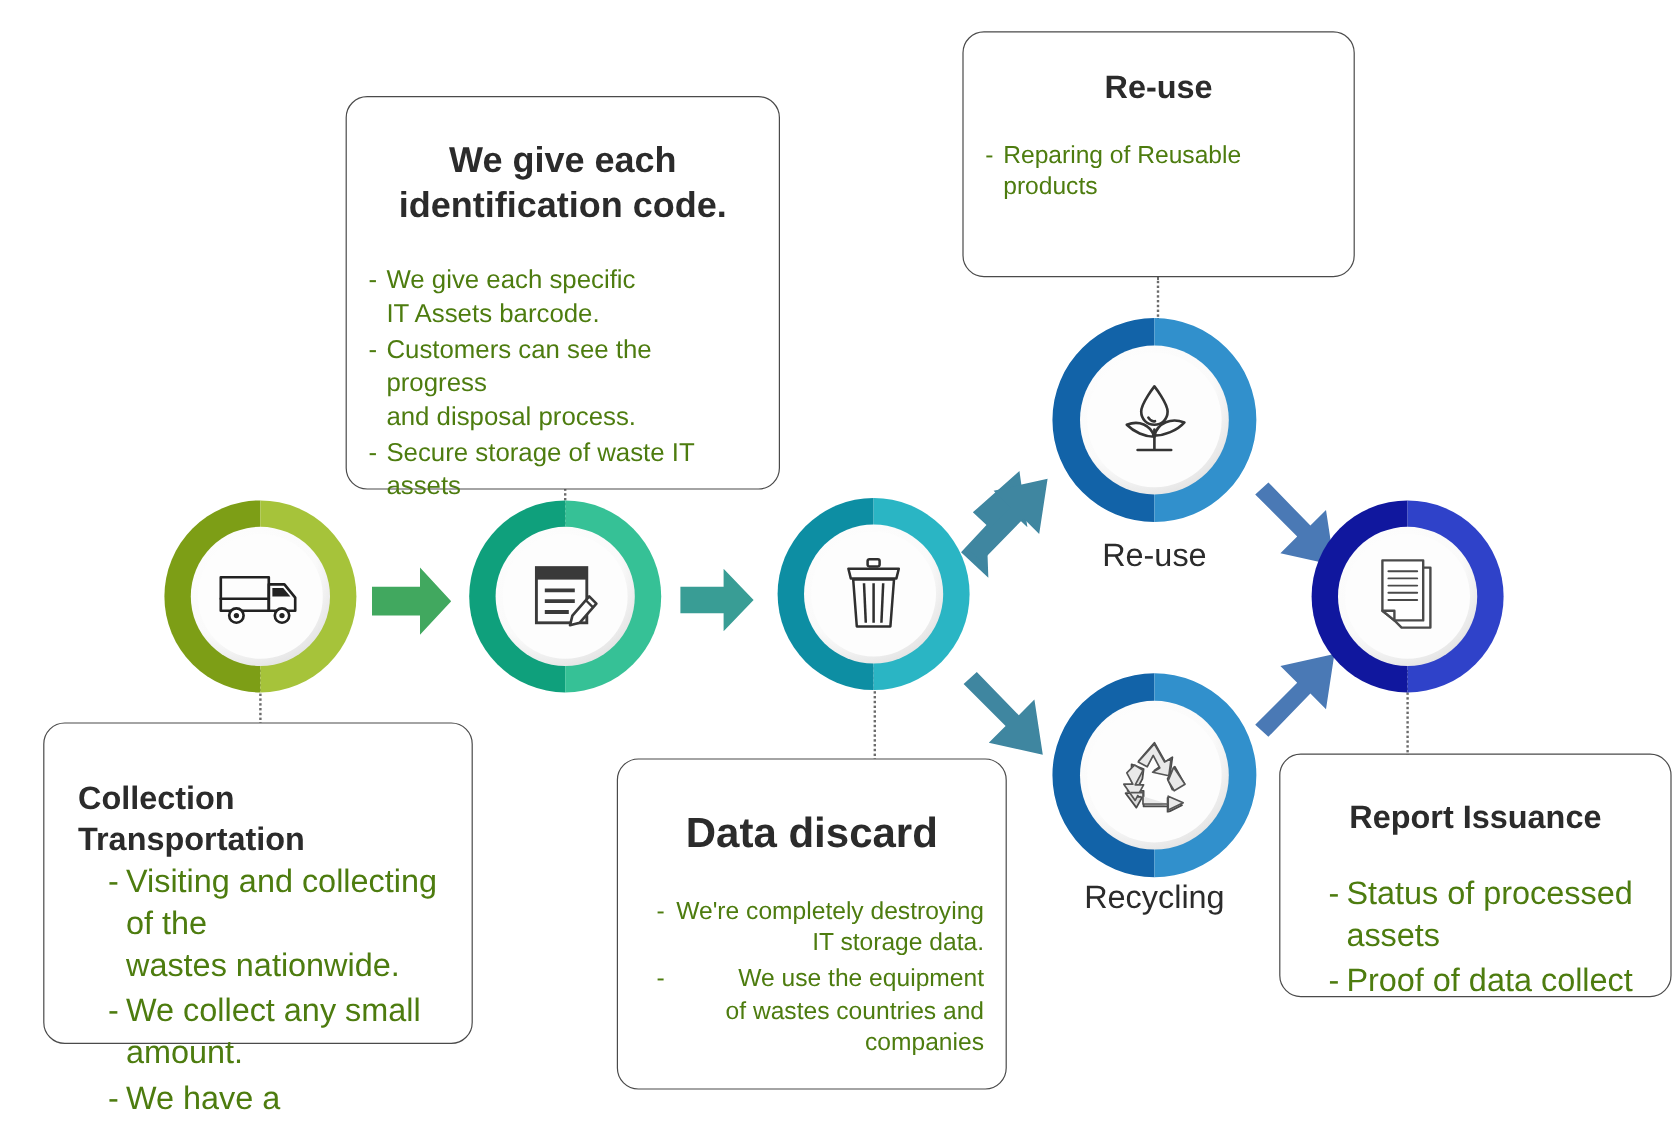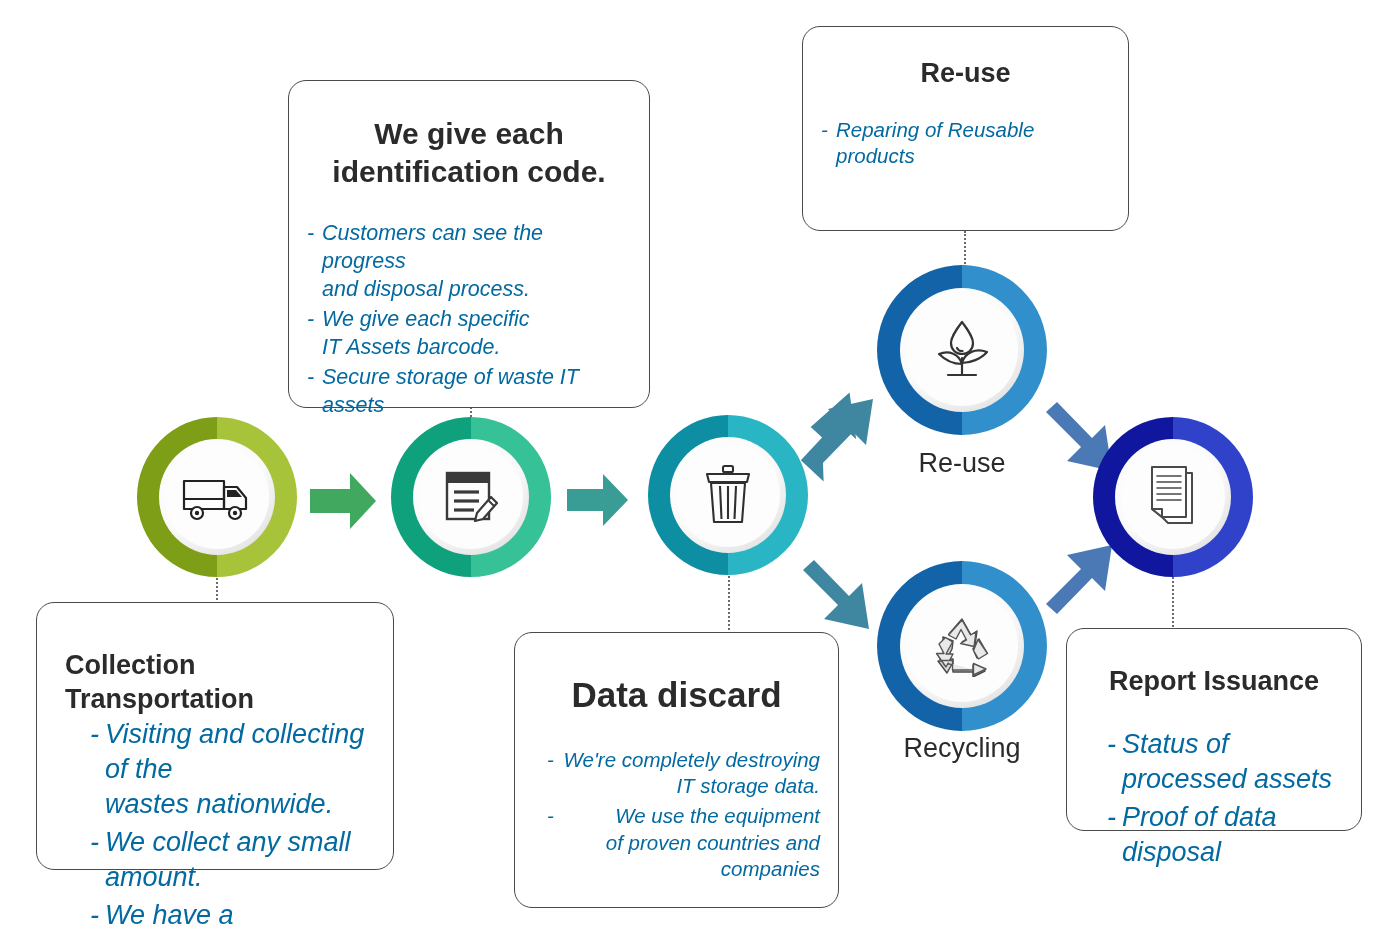--- a/index.html
+++ b/index.html
@@ -29,22 +29,21 @@
   }
   .card-title {
     text-align: center;
     font-weight: bold;
     color: #2b2b2b;
     line-height: 1.25;
     white-space: pre-line;
   }
   .card-list {
     list-style: none;
-    color: #0369a1;
-    font-style: italic;
+    color: #4d7c0f;
   }
   .card-list li {
     position: relative;
     line-height: 1.30;
     white-space: pre-line;
   }
   .card-list li::before {
     content: "-";
     position: absolute;
     left: -13px;
@@ -66,21 +65,21 @@
   #card-collection { left: 36px; top: 602px; width: 358px; height: 268px; }
   #card-collection .card-title { font-size: 27px; margin-top: 32px; text-align: left; padding-left: 10px;}
   #card-collection .card-list  { font-size: 27px; margin-left: 35px;}
   #card-collection .card-list li { margin-bottom: 3px; }
 
   #card-datadiscard { left: 514px; top: 632px; width: 325px; height: 276px; }
   #card-datadiscard .card-title { font-size: 35px; margin-top: 26px; }
   #card-datadiscard .card-list  { margin-top: 30px; font-size: 20.5px; margin-left: 14px;}
   #card-datadiscard .card-list li { margin-bottom: 3px; text-align: right; }
 
-  #card-report { left: 1066px; top: 628px; width: 296px; height: 203px; }
+  #card-report { left: 1066px; top: 628px; width: 327px; height: 203px; }
   #card-report .card-title { font-size: 27px; margin-top: 22px; }
   #card-report .card-list  { margin-top: 28px; font-size: 27px; margin-left: 22px;}
   #card-report .card-list li { margin-bottom: 3px; }
 
   
   .dotted {
     position: absolute;
     width: 0;
     border-left: 2.4px dotted #6b6b6b;
     z-index: 1;
@@ -339,24 +338,24 @@
           <line x1="13" y1="35" x2="37" y2="35"></line>
         </g>
       </svg>
     </div>
   </div>
 
   <div class="card" id="card-identification">
     <div class="card-title">We give each
 identification code.</div>
     <ul class="card-list">
+      <li>We give each specific
+IT Assets barcode.</li>
       <li>Customers can see the progress
 and disposal process.</li>
-      <li>We give each specific
-IT Assets barcode.</li>
       <li>Secure storage of waste IT assets</li>
     </ul>
   </div>
 
   <div class="card" id="card-reuse">
     <div class="card-title">Re-use</div>
     <ul class="card-list">
       <li>Reparing of Reusable products</li>
     </ul>
   </div>
@@ -370,26 +369,26 @@
       <li>We have a professional have.</li>
     </ul>
   </div>
 
   <div class="card" id="card-datadiscard">
     <div class="card-title">Data discard</div>
     <ul class="card-list">
       <li>We're completely destroying
 IT storage data.</li>
       <li>We use the equipment
-of proven countries and
+of wastes countries and
 companies</li>
     </ul>
   </div>
 
   <div class="card" id="card-report">
     <div class="card-title">Report Issuance</div>
     <ul class="card-list">
       <li>Status of processed assets</li>
-      <li>Proof of data disposal</li>
+      <li>Proof of data collect</li>
     </ul>
   </div>
 
 </div>
 
 </body></html>

